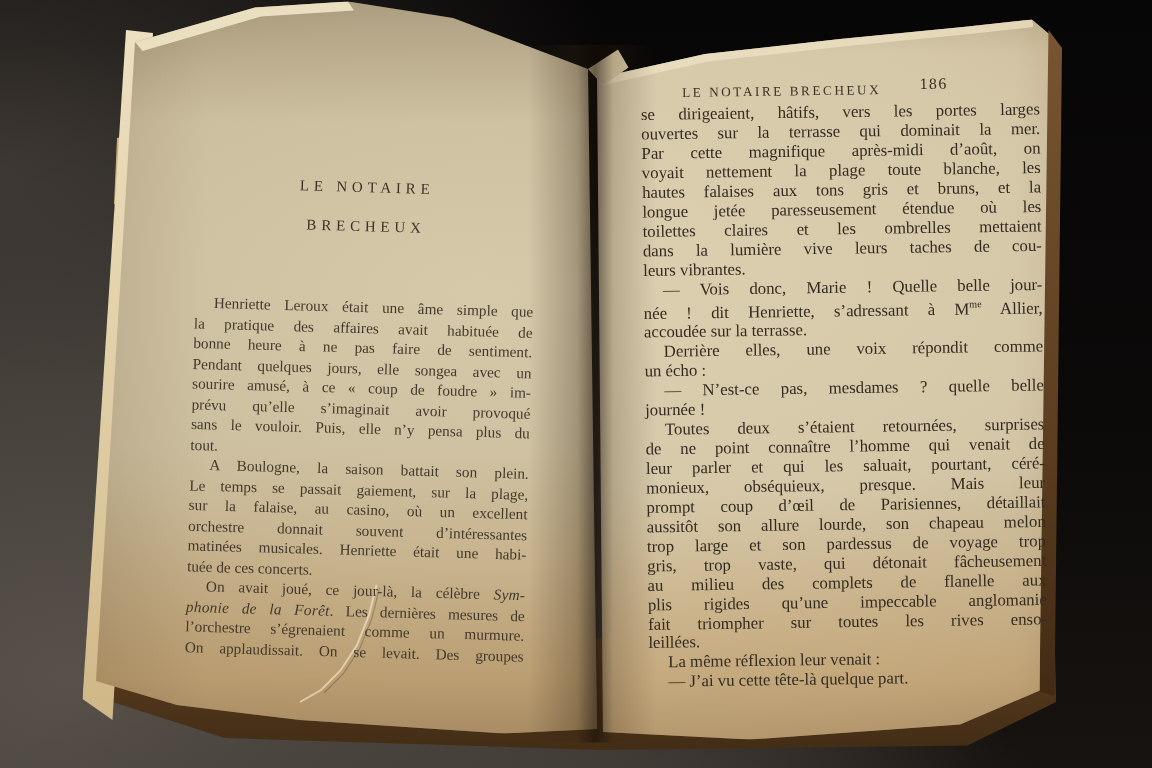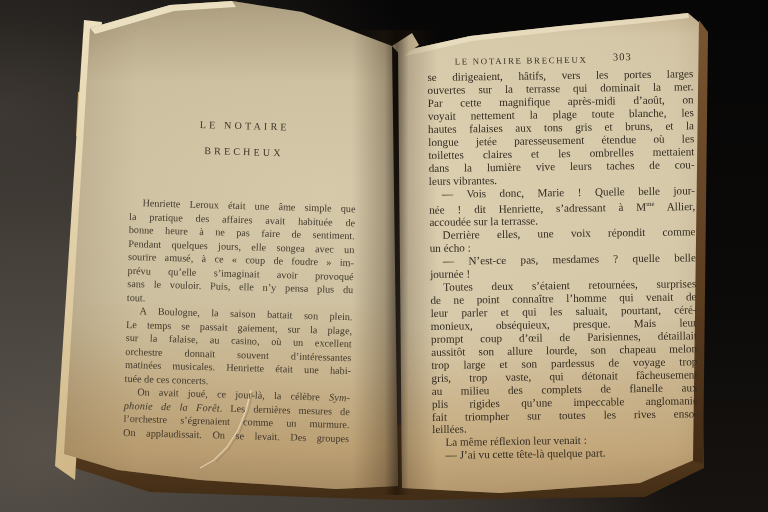--- a/index.html
+++ b/index.html
@@ -124,21 +124,21 @@
           <div class="line"><i>phonie de la Forêt</i>. Les dernières mesures de</div>
           <div class="line">l’orchestre s’égrenaient comme un murmure.</div>
           <div class="line">On applaudissait. On se levait. Des groupes</div>
         </div>
       </div>
   </div>
 
   <div class="rp-text">
     <div class="rp-header">
       <span class="ht">LE NOTAIRE BRECHEUX</span>
-      <span class="pn">303</span>
+      <span class="pn">186</span>
     </div>
     <div>
         <div class="para">
           <div class="line">se dirigeaient, hâtifs, vers les portes larges</div>
           <div class="line">ouvertes sur la terrasse qui dominait la mer.</div>
           <div class="line">Par cette magnifique après-midi d’août, on</div>
           <div class="line">voyait nettement la plage toute blanche, les</div>
           <div class="line">hautes falaises aux tons gris et bruns, et la</div>
           <div class="line">longue jetée paresseusement étendue où les</div>
           <div class="line">toilettes claires et les ombrelles mettaient</div>

